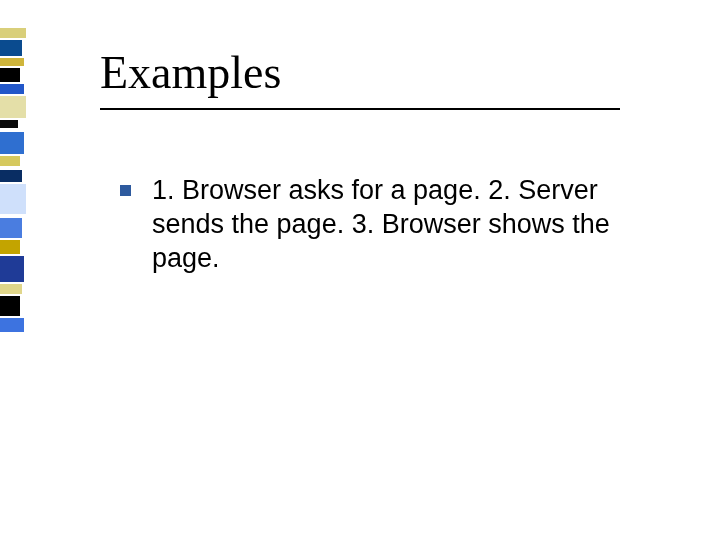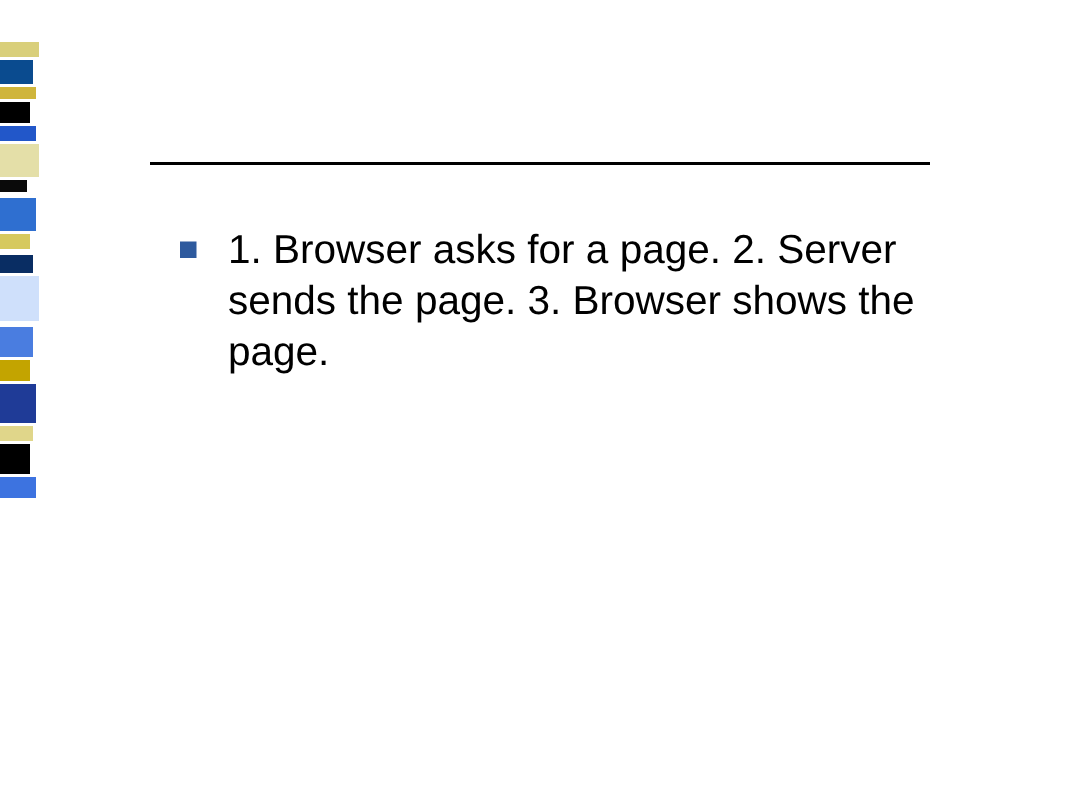--- a/index.html
+++ b/index.html
@@ -49,20 +49,21 @@
     top: 150px;
     width: 540px;
     font-family: Arial, Helvetica, sans-serif;
     font-size: 27px;
     line-height: 1.25;
   }
   .item {
     position: relative;
     padding-left: 32px;
     margin-bottom: 10px;
+    margin-top: 24px;
   }
   .bullet {
     position: absolute;
     left: 0;
     top: 11px;
     width: 11px;
     height: 11px;
     background: #2e5a9e;
   }
 </style>
@@ -84,20 +85,21 @@
       <div class="block" style="top: 170px; height: 12px; width: 22px; background: rgb(9, 45, 99);"></div>
       <div class="block" style="top: 184px; height: 30px; width: 26px; background: rgb(207, 224, 251);"></div>
       <div class="block" style="top: 218px; height: 20px; width: 22px; background: rgb(74, 125, 224);"></div>
       <div class="block" style="top: 240px; height: 14px; width: 20px; background: rgb(195, 164, 0);"></div>
       <div class="block" style="top: 256px; height: 26px; width: 24px; background: rgb(31, 59, 151);"></div>
       <div class="block" style="top: 284px; height: 10px; width: 22px; background: rgb(224, 214, 138);"></div>
       <div class="block" style="top: 296px; height: 20px; width: 20px; background: rgb(0, 0, 0);"></div>
       <div class="block" style="top: 318px; height: 14px; width: 24px; background: rgb(61, 115, 224);"></div>
     </div>
 
+  <div class="title">Examples</div>
   <div class="hr"></div>
 
   <div class="body">
     <div class="item">
       <span class="bullet"></span>
       <span>1. Browser asks for a page. 2. Server sends the page. 3. Browser shows the page.</span>
     </div>
   </div>
 
 </div>

